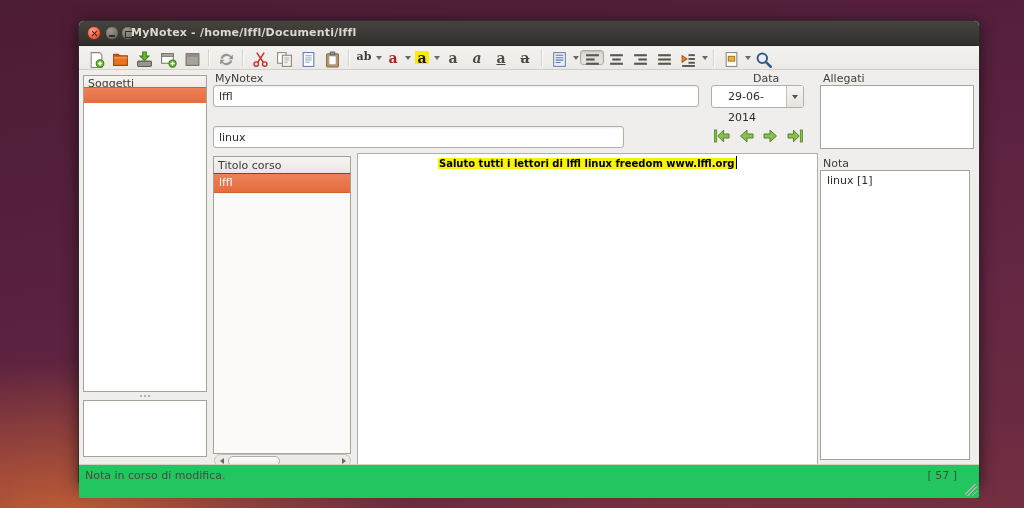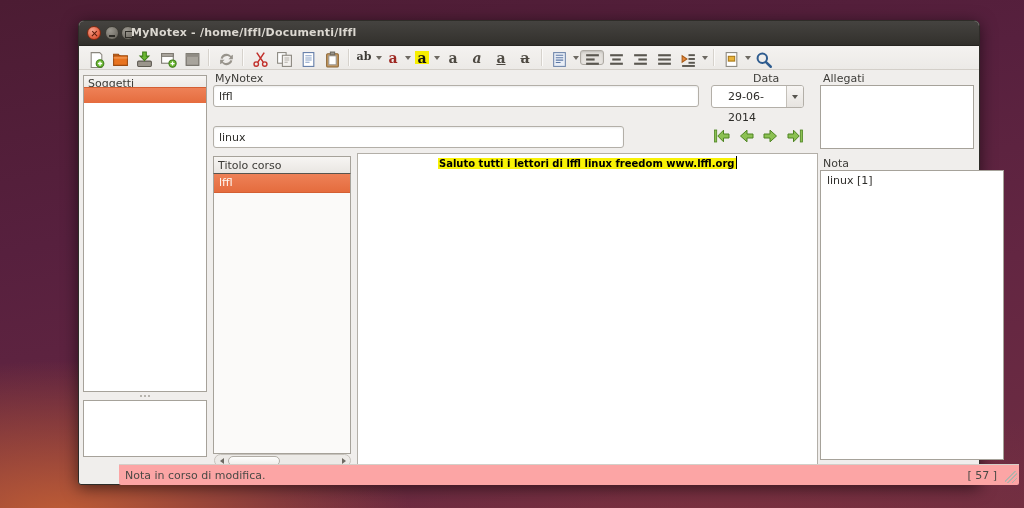--- a/index.html
+++ b/index.html
@@ -89,22 +89,22 @@
   .tagitem { padding:3px 0 0 6px; color:#2d2c29; }
   
   .hscroll { position:absolute; height:13px; background:#eceae7; border:1px solid #c6c2bc; border-radius:7px; display:flex; align-items:center; }
   .hs-arrow { width:13px; height:11px; display:flex; align-items:center; justify-content:center; }
   .hs-arrow.left::after { content:""; border-top:3.5px solid transparent; border-bottom:3.5px solid transparent; border-right:4.5px solid #6d6962; }
   .hs-arrow.right::after { content:""; border-top:3.5px solid transparent; border-bottom:3.5px solid transparent; border-left:4.5px solid #6d6962; }
   .hs-track { flex:1; position:relative; height:100%; }
   .hs-thumb { position:absolute; left:0; top:0.5px; width:52px; height:10px; background:linear-gradient(#fdfdfc,#efedea); border:1px solid #b1ada6; border-radius:6px; }
   
   .statusbar {
-    position:absolute; left:0; top:443px; width:100%; height:21px;
-    background:#fca5a5; border-top:1px solid #d3cfc9; border-radius:0 0 2px 2px;margin-left:40px;
+    position:absolute; left:0; top:443px; width:100%; height:34px;
+    background:#22c55e; border-top:1px solid #d3cfc9; border-radius:0 0 2px 2px;
   }
   .status-msg { position:absolute; left:6px; top:4px; color:#4a4945; }
   .status-count { position:absolute; right:22px; top:4px; color:#4a4945; }
   .grip { position:absolute; right:2px; bottom:2px; width:12px; height:12px;
     background:linear-gradient(135deg, transparent 40%, #b5b1aa 40%, #b5b1aa 46%, transparent 46%, transparent 58%, #b5b1aa 58%, #b5b1aa 64%, transparent 64%, transparent 76%, #b5b1aa 76%, #b5b1aa 82%, transparent 82%);
   }
 </style>
 </head>
 <body>
 
@@ -334,21 +334,21 @@
         <span class="hs-thumb"></span>
       </span>
     <span class="hs-arrow right"></span>
   </div>
 
   <div class="editor" style="left:278px; top:132px; width:461px; height:313px;">
     <span class="hl">Saluto tutti i lettori di lffl linux freedom www.lffl.org</span><span class="caret"></span>
   </div>
 
   <div class="lbl" style="left:744px; top:136px;">Nota</div>
-  <div class="listbox" style="left:741px; top:149px; width:184px; height:290px; background:#fff;">
+  <div class="listbox" style="left:741px; top:149px; width:150px; height:290px; background:#fff;">
     <div class="tagitem">
       <span>linux [1]</span>
     </div>
   </div>
 
   <div class="statusbar">
     <span class="status-msg">Nota in corso di modifica.</span>
     <span class="status-count">[ 57 ]</span>
     <span class="grip"></span>
   </div>

